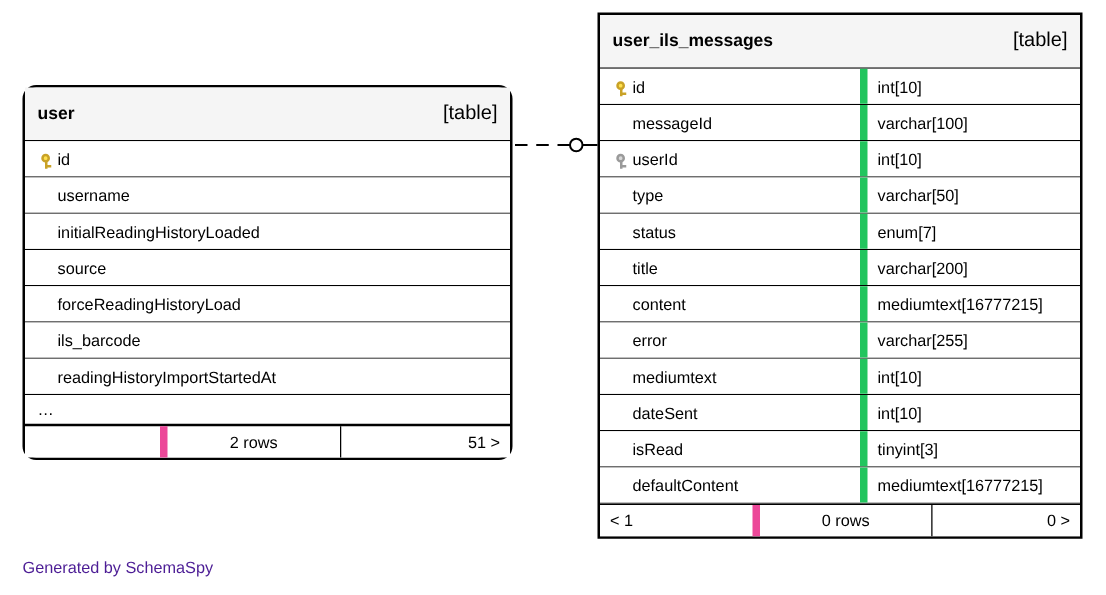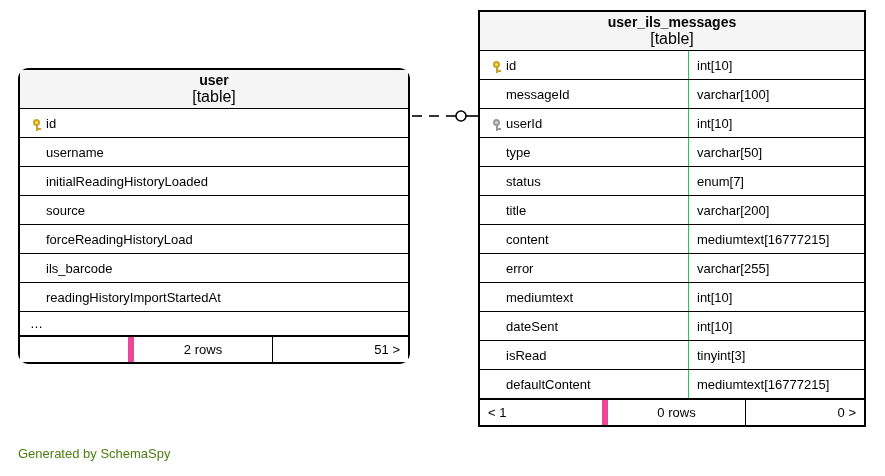--- a/index.html
+++ b/index.html
@@ -19,29 +19,28 @@
 
   .table-box {
     position: absolute;
     border: 2px solid #000000;
     background: #ffffff;
     box-sizing: border-box;
   }
 
   .table-header {
     display: flex;
-    align-items: center;
+    align-items: flex-start;
     justify-content: space-between;
     background: #f5f5f5;
     border-bottom: 1px solid #000000;
-    padding: 2px 10px;
+    padding: 12px 10px;
     font-weight: bold;
     font-size: 14px;
     box-sizing: border-box;
-    flex-direction: column;
   }
   .table-header .tag {
     font-weight: normal;
     font-size: 16px;
     color: #000000;
   }
 
   .col-row {
     display: flex;
     border-bottom: 1px solid #000000;
@@ -57,21 +56,21 @@
     align-items: center;
     padding: 4px 8px 4px 10px;
     background: #ffffff;
     box-sizing: border-box;
     flex: none;
   }
   .col-type {
     display: flex;
     align-items: center;
     padding: 4px 8px;
-    border-left: 1px solid #22c55e;
+    border-left: 6px solid #22c55e;
     background: #ffffff;
     box-sizing: border-box;
     flex: 1 1 auto;
   }
 
   .key-slot {
     width: 14px;
     display: inline-block;
     flex: none;
     text-align: center;
@@ -176,21 +175,21 @@
     top: 98px;
     width: 80px;
     height: 36px;
   }
 
   .caption {
     position: absolute;
     left: 18px;
     top: 446px;
     font-size: 13px;
-    color: #4d7c0f;
+    color: #4c1d95;
   }
 </style>
 </head>
 <body>
 
 <div class="table-box" id="user-table">
   <div class="table-header">
     <span>user</span>
     <span class="tag">[table]</span>
   </div>

